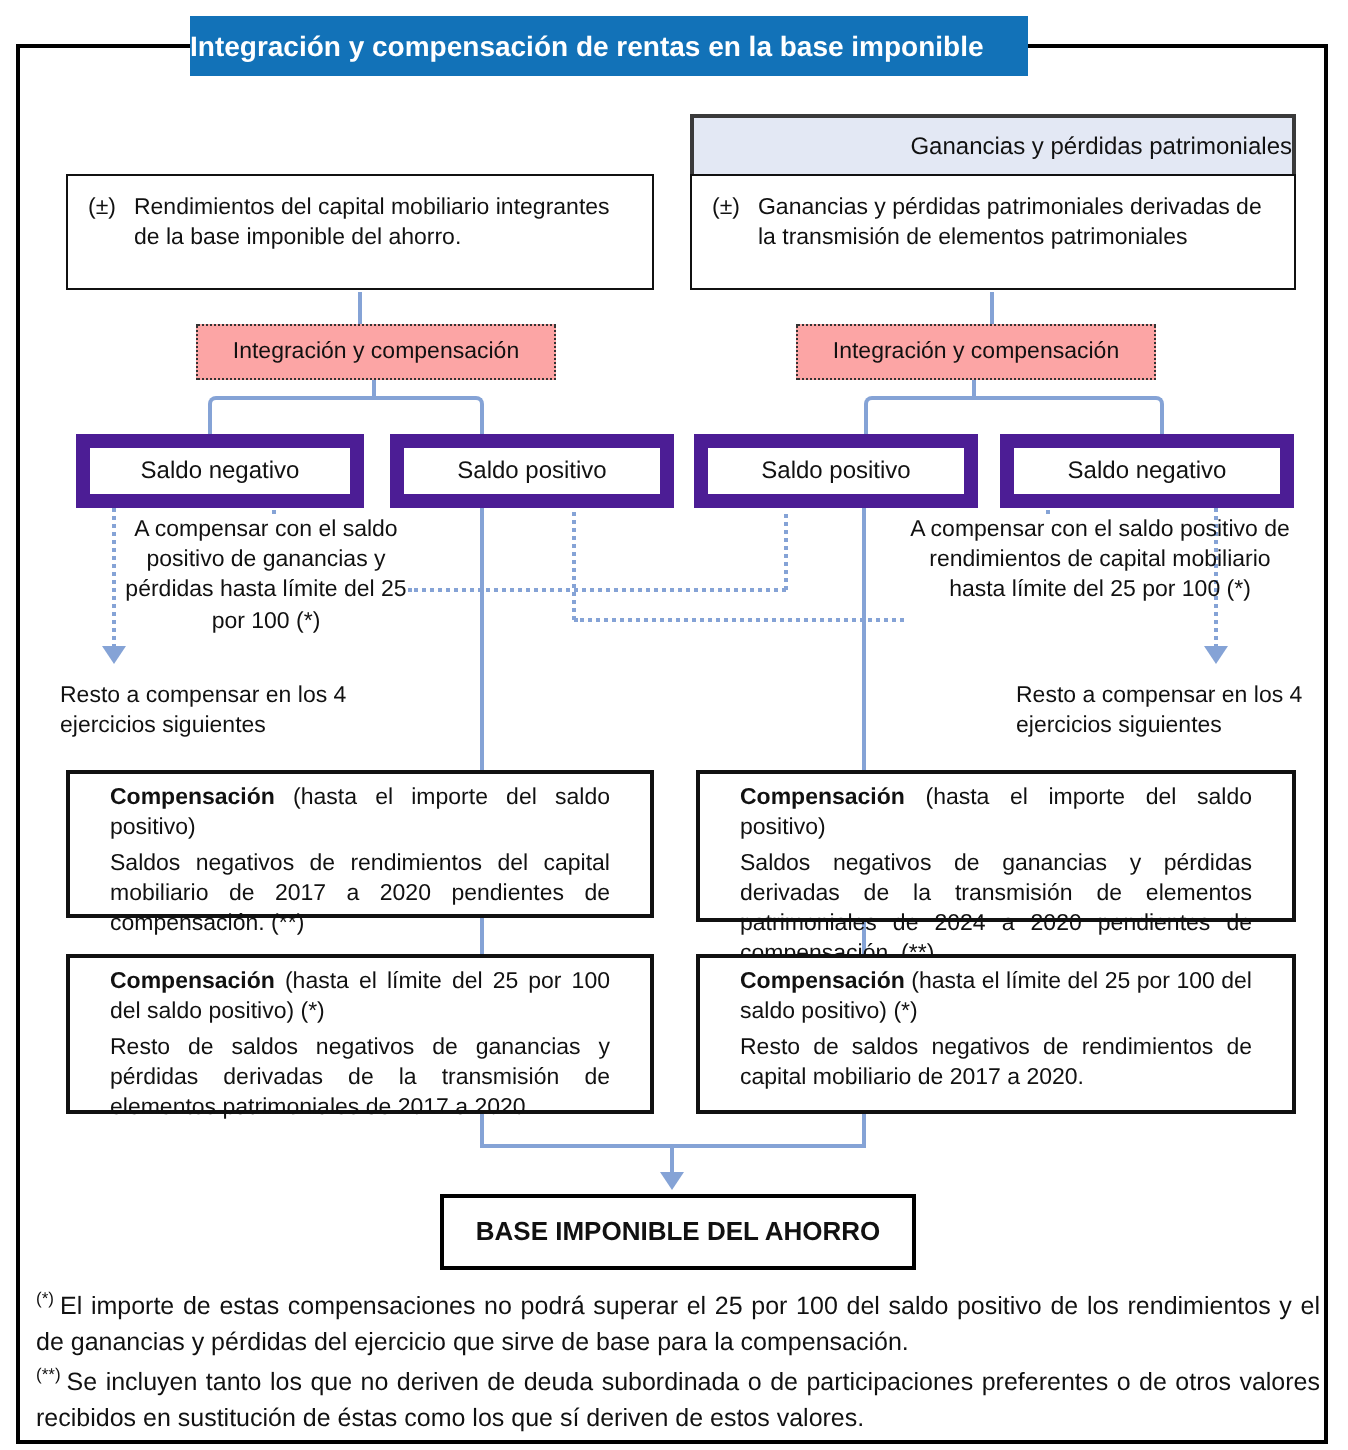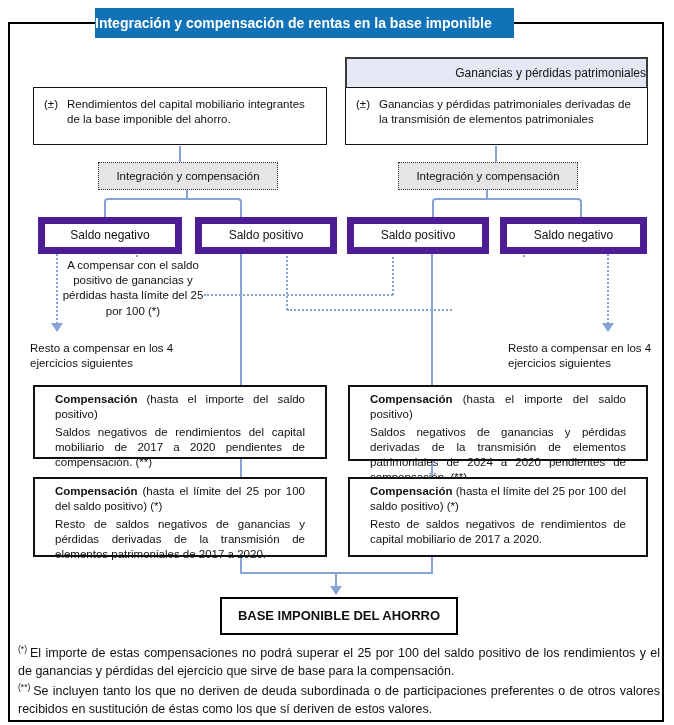--- a/index.html
+++ b/index.html
@@ -5,21 +5,21 @@
   html,body{margin:0;padding:0;background:#fff;}
   .page{position:relative;width:674px;height:725px;background:#fff;
         font-family:"Liberation Sans","DejaVu Sans",sans-serif;color:#111;overflow:hidden;}
   .frame{position:absolute;left:8px;top:22px;width:652px;height:696px;border:2px solid #000;}
   .titlebar{position:absolute;left:95px;top:8px;width:419px;height:30px;background:var(--title-bg,#1272B8);
             color:var(--title-text,#fff);font-weight:bold;font-size:14px;text-align:left;line-height:30px;z-index:5;}
   .hdrbox{position:absolute;height:28px;background:var(--header-bg,#E3E8F4);border:2px solid #3a3a3a;
           font-size:12px;text-align:center;line-height:28px;z-index:2;}
   .pmbox{position:absolute;background:#fff;border:1.5px solid #111;z-index:2;display:flex;gap:9px;
          padding:9px 10px;font-size:11.5px;line-height:1.3;box-sizing:border-box;}
-  .dashbox{position:absolute;width:178px;height:26px;background:#e5e5e5;border:1px dotted #333;
+  .dashbox{position:absolute;width:178px;height:26px;background:#fca5a5;border:1px dotted #333;
            font-size:11.5px;text-align:center;line-height:26px;z-index:2;}
   .saldo{position:absolute;height:23px;background:#fff;border:7px solid #4c1d95;
          font-size:12px;text-align:center;line-height:23px;z-index:2;}
   .comp{position:absolute;background:#fff;border:2px solid #111;z-index:2;box-sizing:border-box;
         padding:5px 20px;font-size:11.5px;line-height:1.28;text-align:justify;}
   .comp p{margin:0 0 4px 0;}
   .result{position:absolute;left:220px;top:597px;width:234px;height:34px;background:#fff;border:2px solid #000;
           font-weight:bold;font-size:13px;text-align:center;line-height:34px;z-index:2;}
   .note{position:absolute;font-size:11.5px;line-height:1.32;z-index:2;}
   .vline{position:absolute;width:2px;background:var(--connector,#85A3D6);z-index:1;}
@@ -95,20 +95,21 @@
   </div>
 
   <div class="hdrbox" style="left:345px;top:57px;width:299px;text-align:right;">Ganancias y pérdidas patrimoniales</div>
   <div class="pmbox" style="left:345px;top:87px;width:303px;height:58px;">
     <span>(±)</span>
     <span>Ganancias y pérdidas patrimoniales derivadas de la transmisión de elementos patrimoniales</span>
   </div>
   <div class="dashbox" style="left:398px;top:162px;">Integración y compensación</div>
   <div class="saldo" style="left:347px;top:217px;width:128px;">Saldo positivo</div>
   <div class="saldo" style="left:500px;top:217px;width:133px;">Saldo negativo</div>
+  <div class="note" style="left:452px;top:258px;width:196px;text-align:center;">A compensar con el saldo positivo de rendimientos de capital mobiliario hasta límite del 25 por 100 (*)</div>
   <div class="note" style="left:508px;top:341px;width:150px;">Resto a compensar en los 4 ejercicios siguientes</div>
   <div class="comp" style="left:348px;top:385px;width:300px;height:76px;">
     <p><b>Compensación</b>
        <span>(hasta el importe del saldo positivo)</span></p>
     <p>Saldos negativos de ganancias y pérdidas derivadas de la transmisión de elementos patrimoniales de 2024 a 2020 pendientes de compensación. (**)</p>
   </div>
   <div class="comp" style="left:348px;top:477px;width:300px;height:80px;">
     <p><b>Compensación</b>
        <span>(hasta el límite del 25 por 100 del saldo positivo) (*)</span></p>
     <p>Resto de saldos negativos de rendimientos de capital mobiliario de 2017 a 2020.</p>

